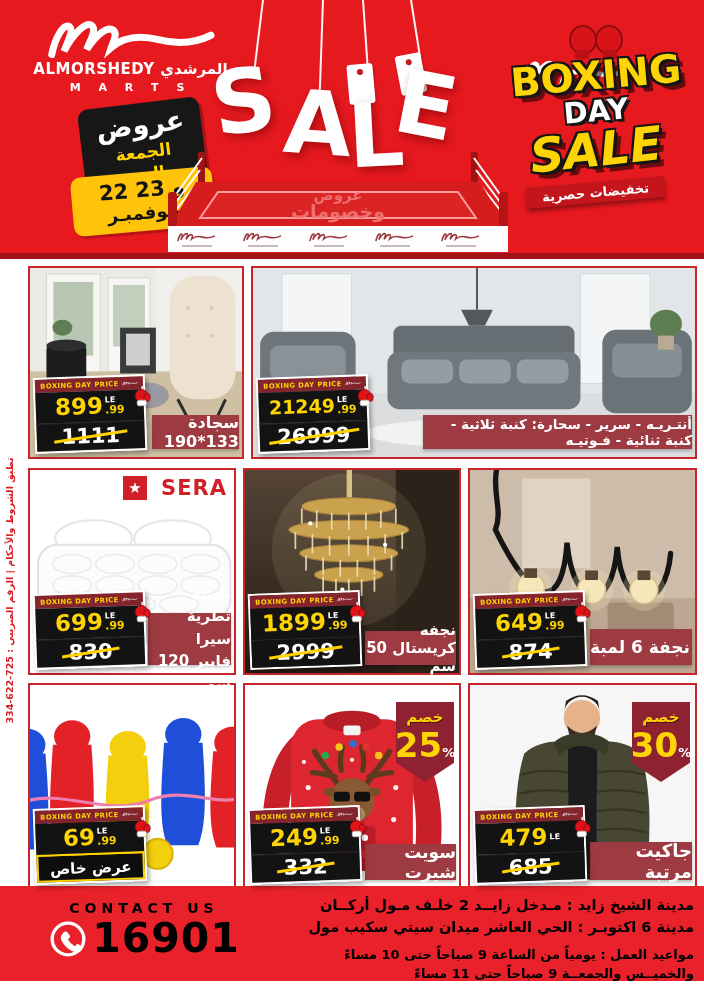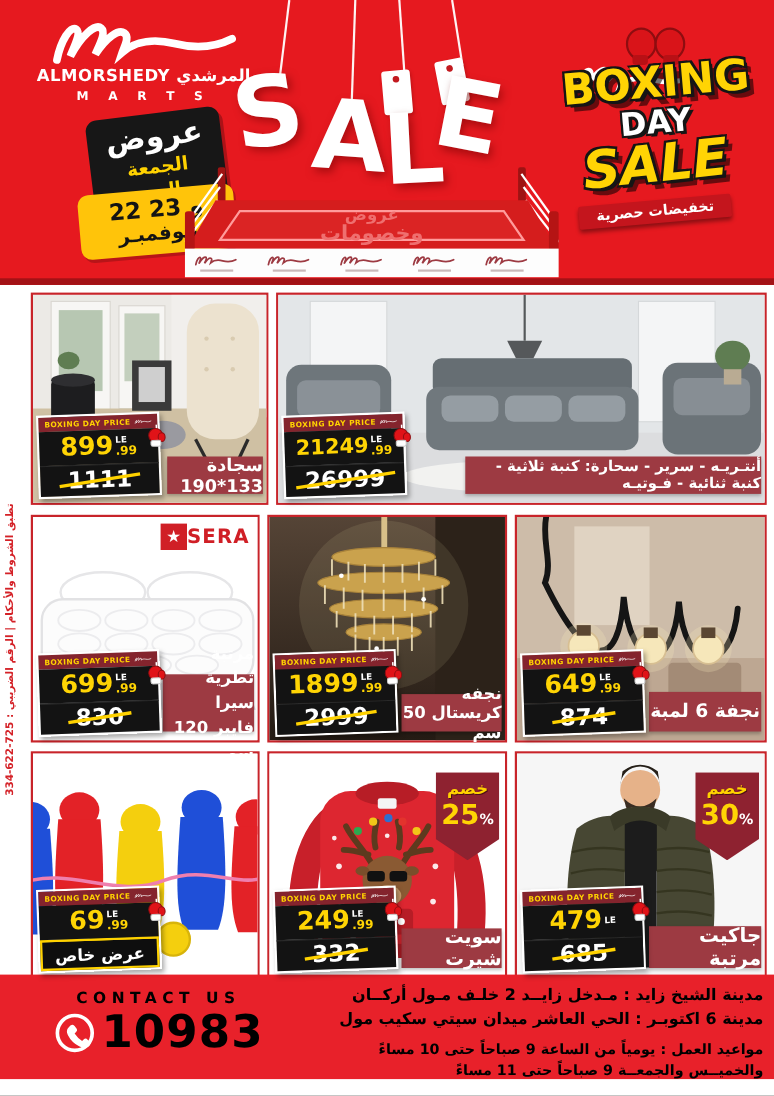--- a/index.html
+++ b/index.html
@@ -72,40 +72,40 @@
   .pricebox .fr { color:#ffd404; font-size:11px; font-weight:800; }
   .pricebox .fr:not(:empty)::before { content:"."; }
   .glove-ic { position:absolute; right:-8px; top:-4px; }
   .oldbox { height:28px; background:#131313; border-top:1px solid #2a2a2a; display:flex; align-items:center; justify-content:center; }
   .old { position:relative; color:#fff; font-size:21px; font-weight:800; line-height:1; padding:0 4px; }
   .old::after { content:""; position:absolute; left:-6%; right:-6%; top:44%; height:3px; background:#ffd200; transform:rotate(-7deg); }
   .specialbox { height:28px; background:#0e0e0e; border-top:2px solid #ffd200; outline:2px solid #ffd200; outline-offset:-2px;
                 display:flex; align-items:center; justify-content:center; color:#fff; font-size:15px; font-weight:800; direction:rtl; }
 
   .ribbon { position:absolute; right:3px; bottom:8px; background:#9d3a42; color:#fff; display:flex; flex-direction:column;
-            align-items:center; justify-content:center; direction:rtl; z-index:2; box-shadow:0 2px 3px rgba(0,0,0,.25); }
+            align-items:flex-end; justify-content:center; direction:rtl; z-index:2; box-shadow:0 2px 3px rgba(0,0,0,.25); }
   .ribbon span { font-weight:800; }
   .rb1 { left:122px; height:34px; } .rb1 span { font-size:16px; }
   .rb2 { left:122px; height:34px;margin-left:48px; } .rb2 span { font-size:13.5px; }
   .rb3 { left:118px; height:52px; } .rb3 span { font-size:15px; line-height:1.5; }
   .rb4 { left:120px; height:34px; } .rb4 span { font-size:15px; }
   .rb5 { left:120px; height:36px; } .rb5 span { font-size:17px; }
   .rb7 { left:120px; height:36px; } .rb7 span { font-size:17px; }
   .rb8 { left:120px; height:38px; } .rb8 span { font-size:18px; }
 
   .disc { position:absolute; right:5px; top:17px; width:58px; height:80px; background:#8e2230; z-index:3;
           clip-path:polygon(0 0,100% 0,100% 76%,50% 100%,0 76%); display:flex; flex-direction:column; align-items:center; padding-top:6px; }
   .disc .dw { color:#ffd200; font-size:15px; font-weight:800; text-shadow:1px 1px 0 #4d0f16; }
   .disc .dn { line-height:1; margin-top:2px; }
-  .disc .dn b { color:#ffd404; font-size:25px; font-weight:800; font-style:normal; }
+  .disc .dn b { color:#ffd404; font-size:34px; font-weight:800; font-style:normal; }
   .disc .dn i { color:#fff; font-size:13px; font-weight:800; font-style:normal; }
 
   .sera { position:absolute; right:4px; top:5px; display:flex; align-items:center; background:#fff; padding:1px 3px 1px 1px; z-index:3; }
   .sera-star { width:24px; height:24px; background:#d01f26; color:#fff; font-size:15px; display:flex; align-items:center; justify-content:center; }
-  .sera-txt { color:#d01f26; font-size:18px; font-weight:800; letter-spacing:1px; margin-left:0; }
+  .sera-txt { color:#d01f26; font-size:21px; font-weight:800; letter-spacing:1px; margin-left:14px; }
 
   
   .zigzag { position:absolute; left:0; top:890px; width:704px; height:12px; }
   .footer { position:absolute; left:0; top:886px; width:704px; height:95px; background:#e8212a; color:#000000; }
   .contact { position:absolute; left:38px; top:14px; width:212px; text-align:center; }
   .contact .cl { font-size:14px; font-weight:bold; letter-spacing:5px; }
   .contact .row { display:flex; align-items:center; justify-content:center; gap:4px; margin-top:2px; }
   .contact .ph { font-size:41px; font-weight:800; letter-spacing:1px; line-height:1; }
   .addr { position:absolute; right:10px; top:8px; width:440px; direction:rtl; text-align:right; }
   .addr .a { font-size:14.5px; font-weight:800; line-height:1.55; }
@@ -650,21 +650,21 @@
   </svg>
 
   <div class="footer">
     <div class="contact">
       <div class="cl">CONTACT US</div>
       <div class="row">
         <svg width="40" height="40" viewBox="0 0 48 48">
           <circle cx="24" cy="24" r="19" fill="none" stroke="#fff" stroke-width="4"></circle>
           <path d="M16 17 Q20 11 24 15 L27 19 Q28 21 26 23 L24 25 Q28 31 34 35 L36 33 Q38 31 40 32 L44 36 Q46 39 43 42 Q38 46 30 42 Q20 37 15 27 Q12 21 16 17Z" fill="#fff" transform="scale(.82) translate(5 5)"></path>
         </svg>
-        <span class="ph">10983</span>
+        <span class="ph">16901</span>
       </div>
     </div>
     <div class="addr">
       <div class="a">مدينة الشيخ زايد : مـدخل زايــد 2 خلـف مـول أركــان</div>
       <div class="a">مدينة 6 اكتوبـر : الحي العاشر ميدان سيتي سكيب مول</div>
       <div class="gap"></div>
       <div class="h">مواعيد العمل : يومياً من الساعة 9 صباحاً حتى 10 مساءً</div>
       <div class="h">والخميــس والجمعــة 9 صباحاً حتى 11 مساءً</div>
     </div>
   </div>

